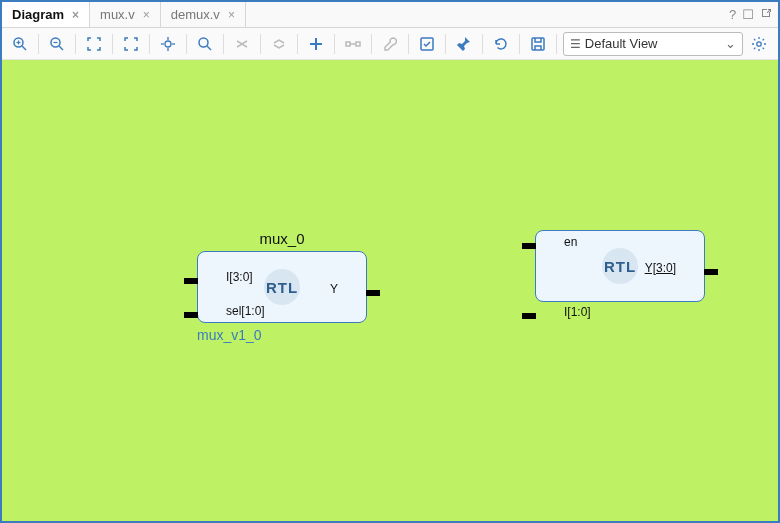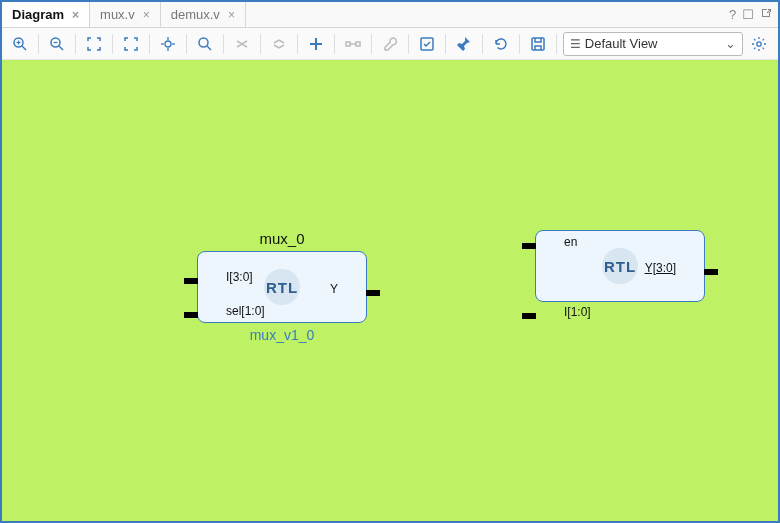--- a/index.html
+++ b/index.html
@@ -116,21 +116,20 @@
     position: absolute;
     width: 170px;
   }
   .block .title {
     text-align: center;
     color: #111;
     font-size: 15px;
     margin-bottom: 4px;
   }
   .block .subtitle {
-    text-align: center;
     color: #3b7bbf;
     font-size: 14px;
     margin-top: 4px;
   }
   .block-body {
     position: relative;
     height: 72px;
     border: 1.5px solid #3b7bbf;
     border-radius: 8px;
     background: #eef6fd;

